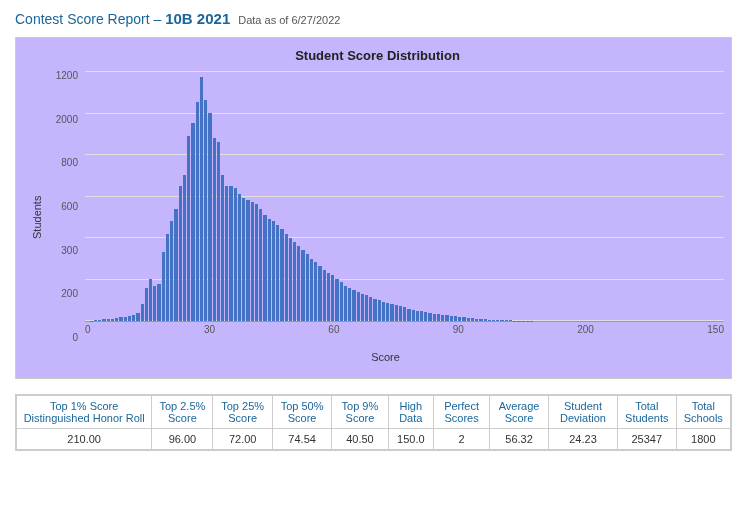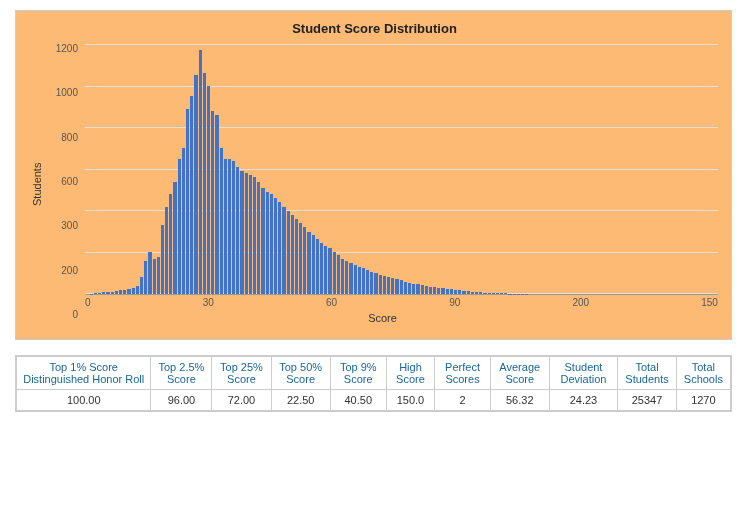--- a/index.html
+++ b/index.html
@@ -23,23 +23,23 @@
       font-weight: bold;
       font-size: 15px;
     }
     .page-title span.data-date {
       font-size: 11px;
       color: #555;
       margin-left: 8px;
     }
     .chart-container {
       border: 1px solid #ccc;
-      padding: 10px 13px 15px 15px;
+      padding: 10px 7px 15px 15px;
       margin-bottom: 15px;
-      background: #fdba74;
+      background: #c4b5fd;
     }
     .chart-title {
       text-align: center;
       font-weight: bold;
       font-size: 13px;
       margin-bottom: 8px;
       color: #222;
     }
     .chart-area {
       display: flex;
@@ -55,21 +55,21 @@
       flex-shrink: 0;
     }
     .chart-inner {
       flex: 1;
       position: relative;
     }
     .y-axis-ticks {
       position: absolute;
       left: 0;
       top: 0;
-      bottom: 4px;
+      bottom: 20px;
       width: 35px;
       display: flex;
       flex-direction: column;
       justify-content: space-between;
       align-items: flex-end;
       padding-right: 4px;
     }
     .y-tick {
       font-size: 10px;
       color: #555;
@@ -114,21 +114,21 @@
       padding: 2px 0;
     }
     .x-tick {
       font-size: 10px;
       color: #555;
     }
     .x-axis-label {
       text-align: center;
       font-size: 11px;
       color: #333;
-      margin-top: 2px;
+      margin-top: 14px;
     }
     
     .table-container {
       border: 1px solid #ccc;
       overflow: hidden;
     }
     table {
       width: 100%;
       border-collapse: collapse;
       font-size: 11px;
@@ -150,31 +150,34 @@
     }
     table tbody tr:nth-child(even) td {
       background: #f5f5f5;
     }
   </style>
 </head>
 <body>
 
 <div class="page-container">
 
+  <div class="page-title">
+    <span>Contest Score Report – </span><span class="contest-name">10B 2021</span><span class="data-date">Data as of 6/27/2022</span>
+  </div>
 
   <div class="chart-container">
     <div class="chart-title">Student Score Distribution</div>
     <div class="chart-area">
       <div class="y-axis-label">Students</div>
       <div class="chart-inner">
         <div style="display:flex; align-items:flex-start;">
 
           <div class="y-axis-ticks" id="y-ticks">
               <div class="y-tick">1200</div>
-              <div class="y-tick">1000</div>
+              <div class="y-tick">2000</div>
               <div class="y-tick">800</div>
               <div class="y-tick">600</div>
               <div class="y-tick">300</div>
               <div class="y-tick">200</div>
               <div class="y-tick">0</div>
             </div>
 
           <div style="flex:1; position:relative;">
             <div class="chart-plot" id="chart-plot">
               <div class="grid-lines" id="grid-lines">
@@ -358,39 +361,39 @@
 
   <div class="table-container">
     <table>
       <thead id="table-head">
           <tr>
             <th>Top 1% Score Distinguished Honor Roll</th>
             <th>Top 2.5% Score</th>
             <th>Top 25% Score</th>
             <th>Top 50% Score</th>
             <th>Top 9% Score</th>
-            <th>High Score</th>
+            <th>High Data</th>
             <th>Perfect Scores</th>
             <th>Average Score</th>
             <th>Student Deviation</th>
             <th>Total Students</th>
             <th>Total Schools</th>
           </tr>
         </thead>
       <tbody id="table-body">
           <tr>
-            <td>100.00</td>
+            <td>210.00</td>
             <td>96.00</td>
             <td>72.00</td>
-            <td>22.50</td>
+            <td>74.54</td>
             <td>40.50</td>
             <td>150.0</td>
             <td>2</td>
             <td>56.32</td>
             <td>24.23</td>
             <td>25347</td>
-            <td>1270</td>
+            <td>1800</td>
           </tr>
         </tbody>
     </table>
   </div>
 
 </div>
 
 </body></html>

